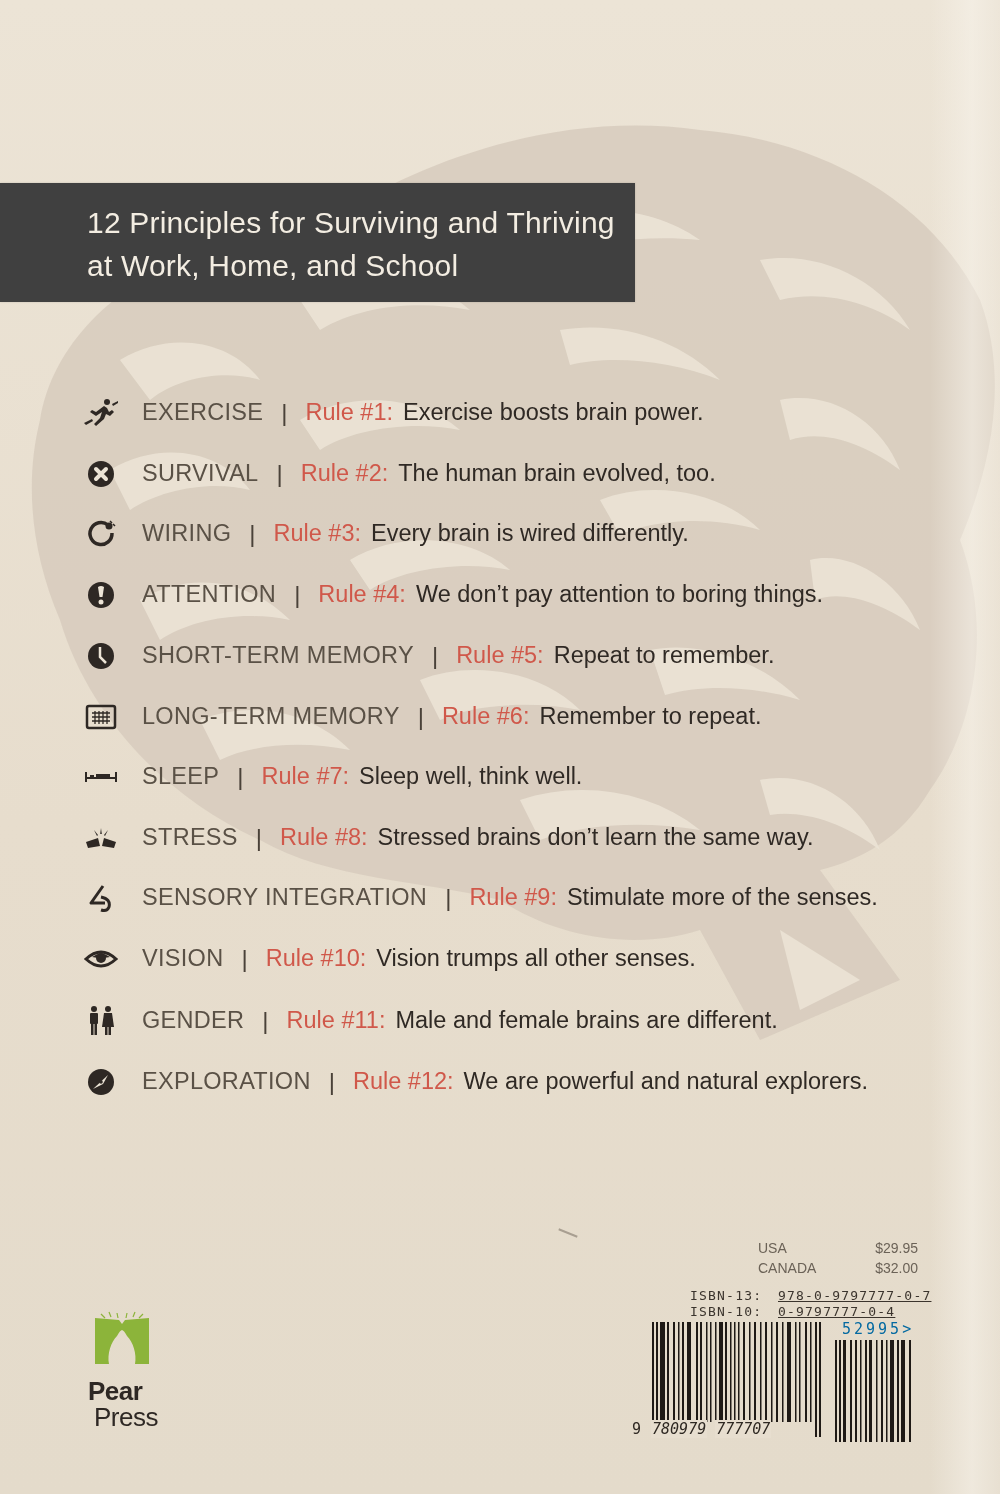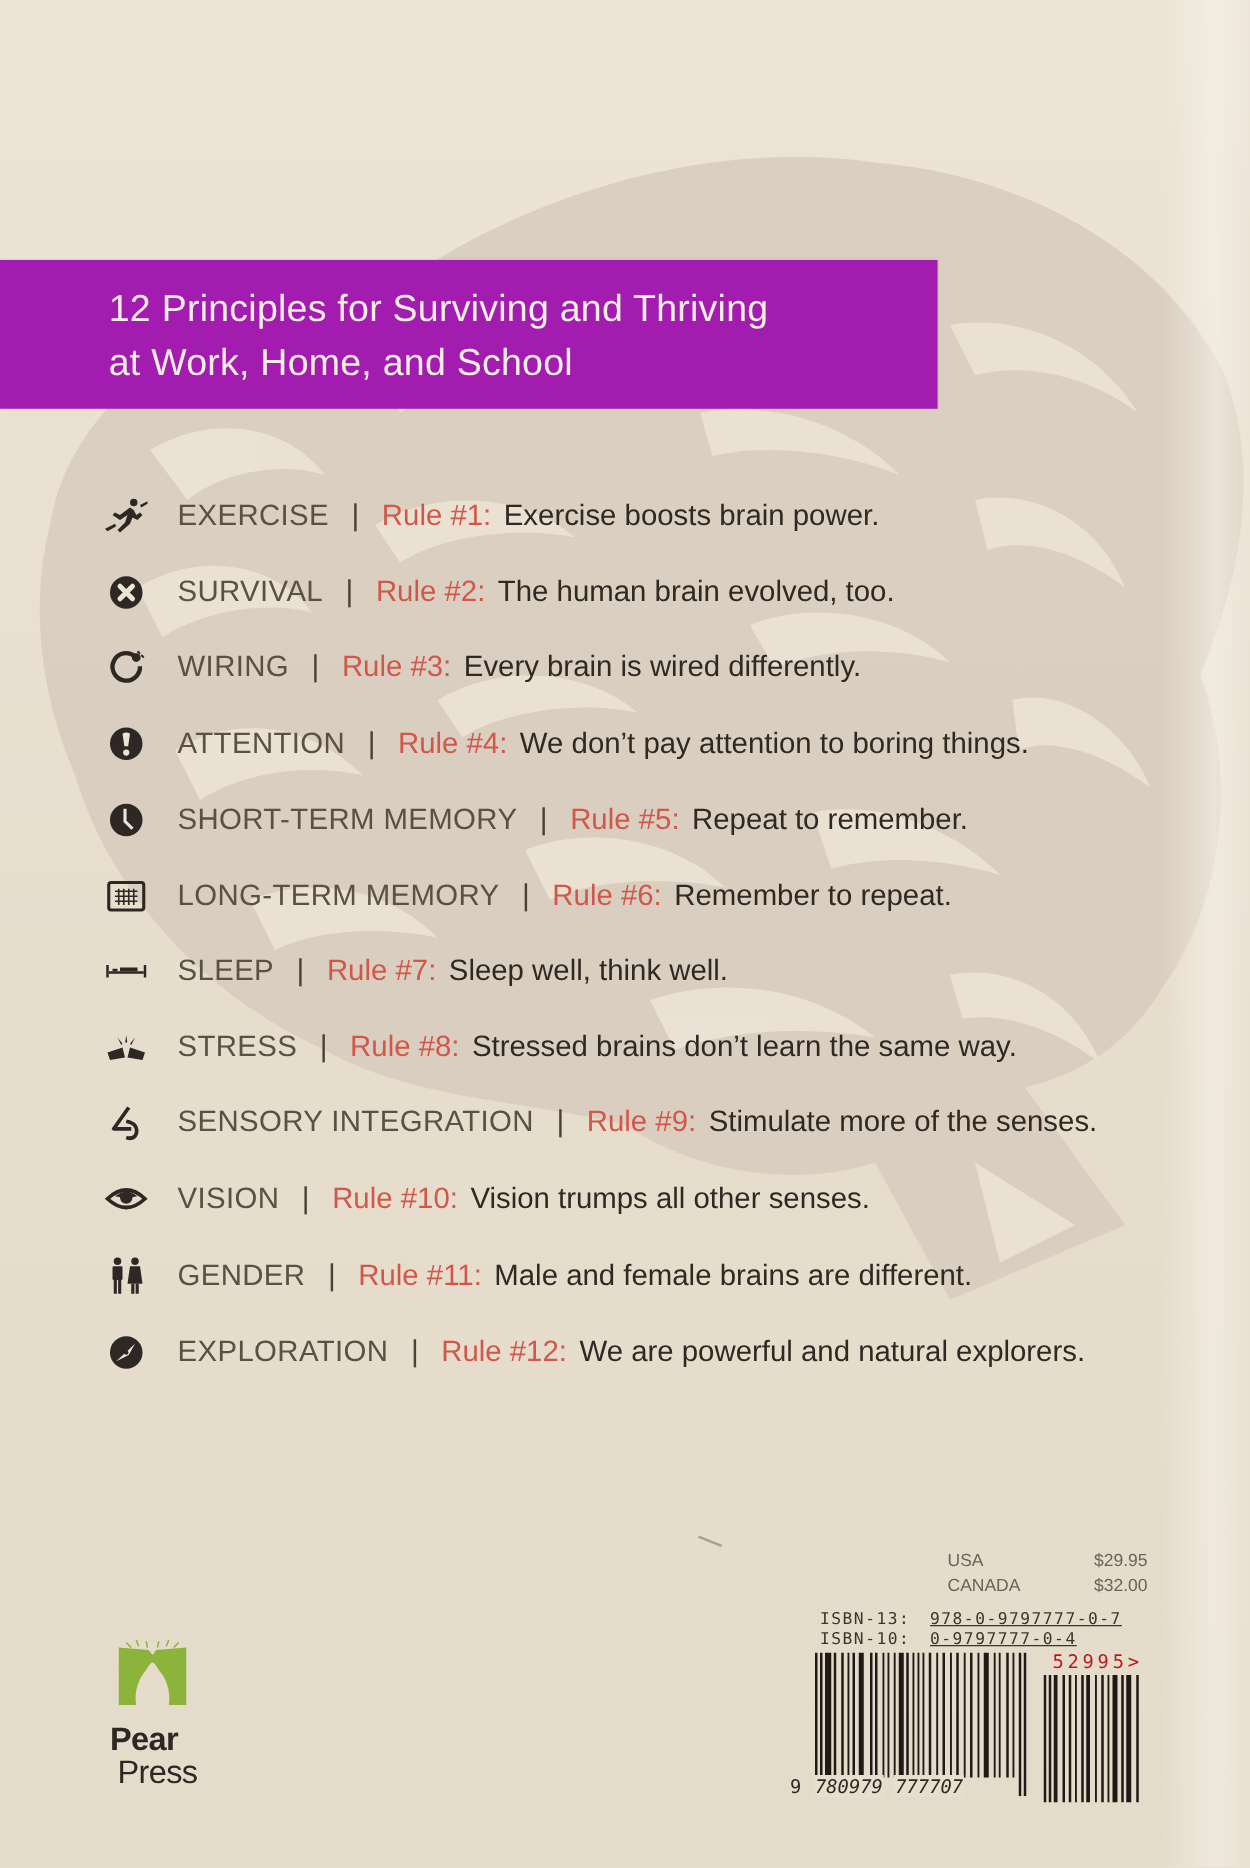--- a/index.html
+++ b/index.html
@@ -12,24 +12,23 @@
       position: absolute; inset: 0;
       background: linear-gradient(180deg, #ece4d6 0%, #e7ddcd 55%, #e4dbcb 100%);
     }
     .brain-art { position: absolute; left: 0; top: 0; width: 1000px; height: 1494px; }
     .edge-glare {
       position: absolute; top: 0; bottom: 0; right: 0; width: 70px;
       background: linear-gradient(90deg, rgba(255,255,255,0) 0%, rgba(248,244,236,0.55) 60%, rgba(240,234,224,0.3) 100%);
     }
 
     .band {
-      position: absolute; left: 0; top: 183px; width: 750px; height: 119px;
-      background: #a21caf;
+      position: absolute; left: 0; top: 183px; width: 635px; height: 119px;
+      background: #404040;
       box-shadow: 0 0 2px rgba(0,0,0,0.15);
-      margin-top: 25px;
     }
     .band-line {
       position: absolute; left: 87px; font-size: 30px; color: #f3ede2;
       letter-spacing: 0.2px; white-space: nowrap;
     }
     .band-line.l1 { top: 23px; }
     .band-line.l2 { top: 66px; }
 
     .rules { position: absolute; left: 0; top: 0; width: 1000px; }
     .rule {
@@ -45,26 +44,26 @@
     .rule-name { color: #5a5146; letter-spacing: 0.3px; }
     .rule-sep { color: #4a4239; margin: 0 18px; font-size: 24px; }
     .rule-label { color: #d0584a; margin-right: 10px; }
     .rule-desc { color: #2f2924; }
 
     .price-block { position: absolute; left: 758px; top: 1240px; width: 160px; font-size: 14px; color: #6b6257; }
     .price-row { display: flex; justify-content: space-between; height: 20px; }
 
     .isbn-block { position: absolute; left: 656px; top: 1288px; font-family: "DejaVu Sans Mono", "Liberation Mono", monospace; font-size: 13px; color: #3b342d; letter-spacing: 1.2px; }
     .isbn-row { display: flex; height: 16px; }
-    .isbn-label { width: 88px; }
+    .isbn-label { width: 88px; margin-left: 34px; }
     .isbn-value { width: 170px; text-align: left; text-decoration: underline; }
 
     .barcode-main { position: absolute; left: 650px; top: 1322px; width: 172px; height: 115px; }
     .barcode-addon { position: absolute; left: 833px; top: 1340px; width: 82px; height: 102px; }
-    .addon-digits { position: absolute; left: 842px; top: 1320px; font-family: "DejaVu Sans Mono", "Liberation Mono", monospace; font-size: 15px; color: #b91c1c; letter-spacing: 3px; }
+    .addon-digits { position: absolute; left: 842px; top: 1320px; font-family: "DejaVu Sans Mono", "Liberation Mono", monospace; font-size: 15px; color: #0369a1; letter-spacing: 3px; }
     .barcode-digits { position: absolute; left: 632px; top: 1420px; font-family: "DejaVu Sans Mono", "Liberation Mono", monospace; font-size: 15px; color: #2e2822; background: transparent; }
     .barcode-digits .lead { margin-right: 10px; }
     .barcode-digits span.grp { background: #e7decf; padding: 0 1px; font-style: italic; }
 
     .logo { position: absolute; left: 88px; top: 1310px; width: 70px; }
     .logo-mark { width: 62px; height: 58px; display: block; margin-left: 3px; }
     .logo-word1 { font-size: 26px; font-weight: bold; color: #2e2824; line-height: 26px; margin-top: 10px; letter-spacing: -0.5px; }
     .logo-word2 { font-size: 26px; color: #2e2824; line-height: 26px; letter-spacing: -0.5px; text-align: right; }
 
     .scratch { position: absolute; left: 558px; top: 1232px; width: 20px; height: 2px; background: #8e8577; transform: rotate(22deg); opacity: 0.7; }

